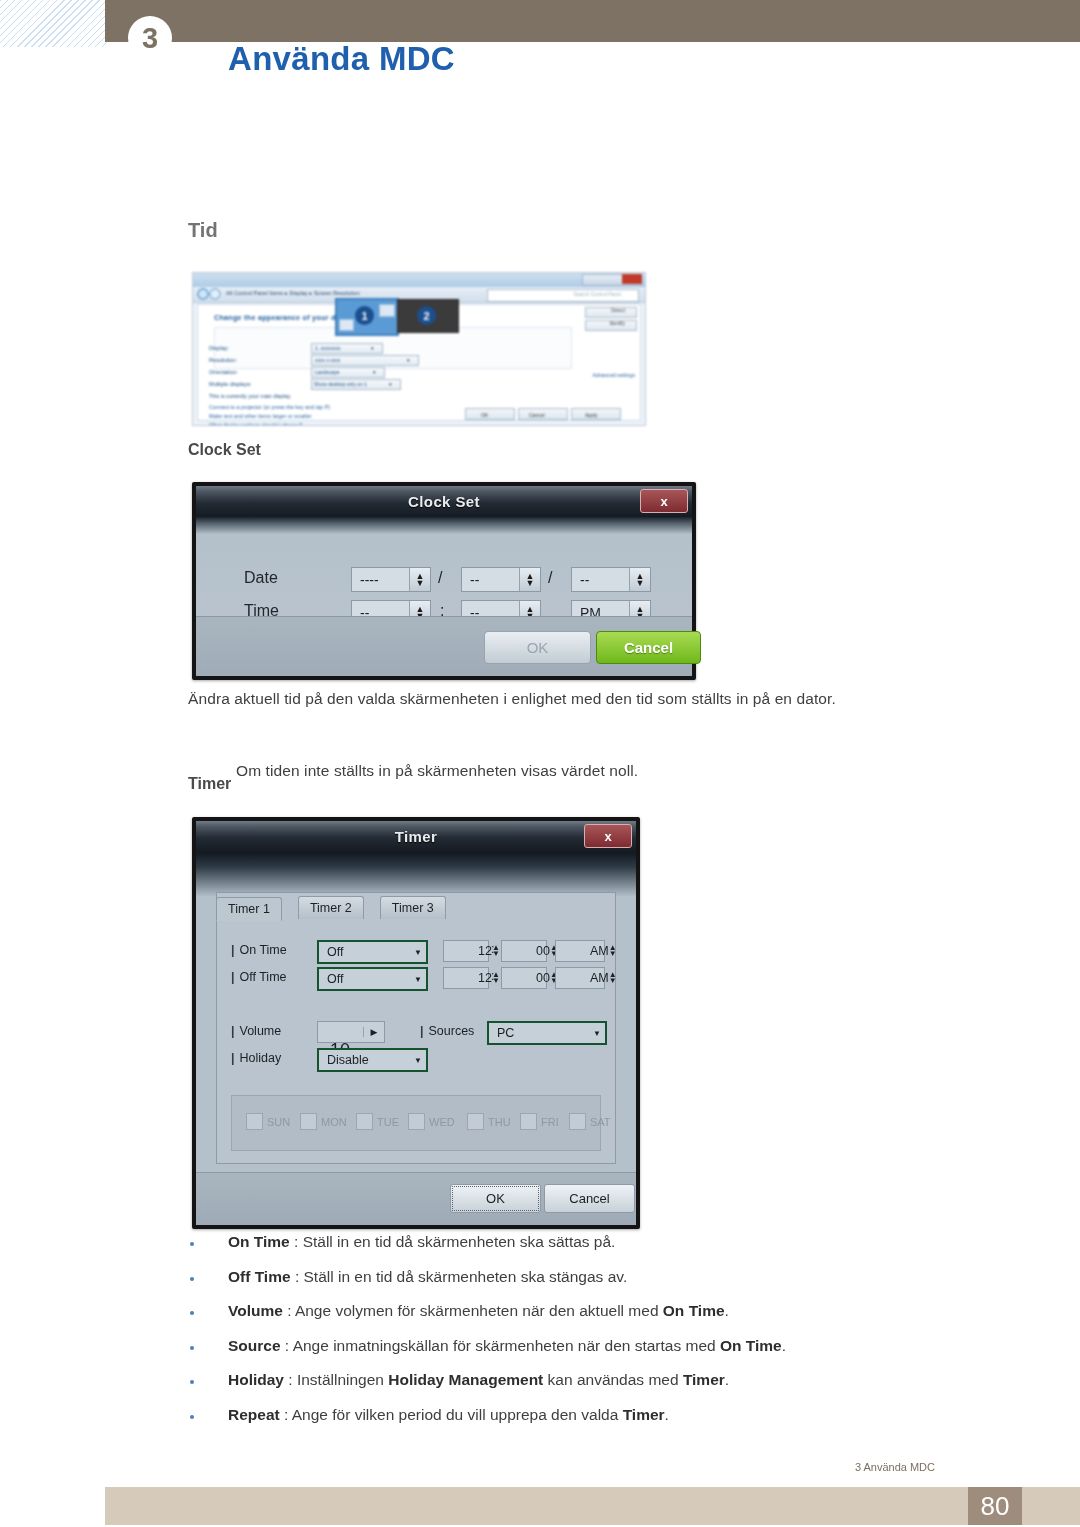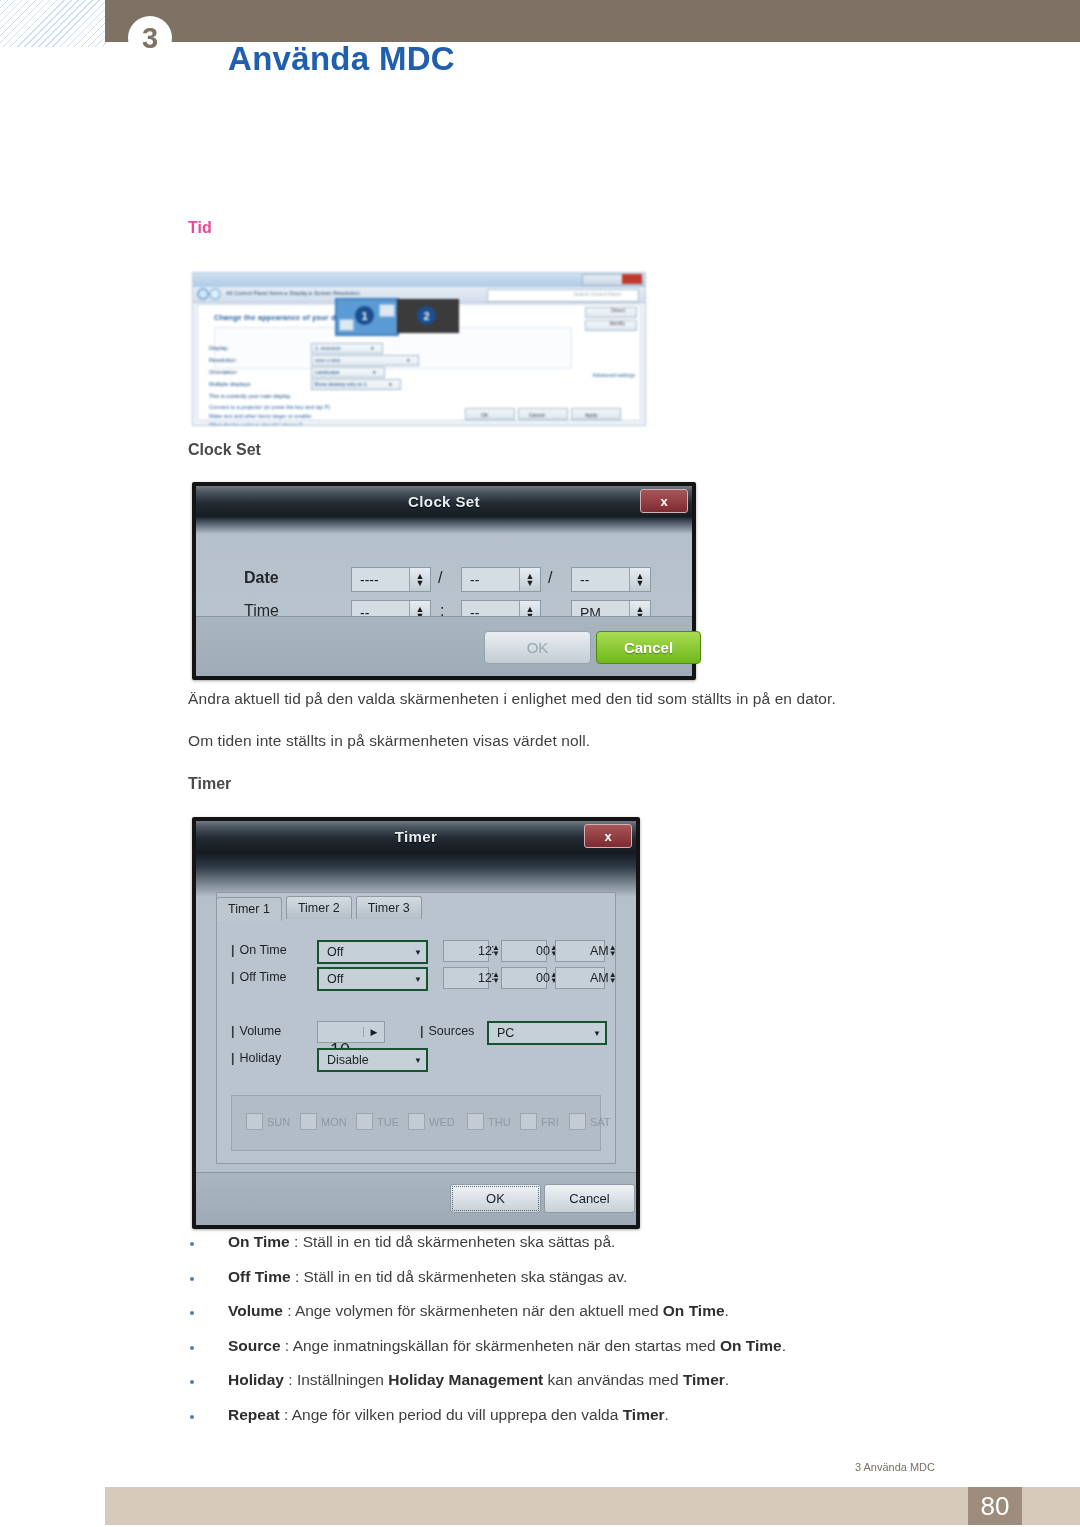--- a/index.html
+++ b/index.html
@@ -29,35 +29,35 @@
     letter-spacing:0;
   }
   .hdr-title{
     position:absolute;left:228px;top:40px;
     font-size:33px;font-weight:bold;color:#1f5fae;
     letter-spacing:.3px;white-space:nowrap;
   }
 
   .sec-title{
     position:absolute;left:188px;top:219px;
-    font-size:16px;font-weight:bold;color:#ec4899;
+    font-size:20px;font-weight:bold;color:#737373;
   }
 
   .sub-title{
     position:absolute;font-size:16px;font-weight:bold;color:#4a4a4a;
   }
   .sub-clock{left:188px;top:441px;}
   .sub-timer{left:188px;top:775px;}
 
   .para{
     position:absolute;left:188px;font-size:15.5px;color:#3f3f3f;
     letter-spacing:.1px;white-space:nowrap;
   }
   .para-1{top:690px;}
-  .para-2{top:732px;}
+  .para-2{top:762px;margin-left:48px;}
 
   
   .bullets{position:absolute;left:188px;top:1233px;width:860px;}
   .b-row{position:relative;height:34.5px;font-size:15.5px;color:#3f3f3f;white-space:nowrap;}
   .b-dot{
     position:absolute;left:2px;top:9px;width:4px;height:4px;border-radius:50%;
     background:#4a7fc1;
   }
   .b-text{position:absolute;left:40px;top:0;}
   .b-text b{font-weight:bold;color:#2e2e2e;}
@@ -147,21 +147,21 @@
     color:#fff;font-size:13px;font-weight:bold;
     display:flex;align-items:center;justify-content:center;
   }
   .mdc-body{position:relative;background:#b7c2cc;}
 
   
   #clockset{left:192px;top:482px;width:496px;height:190px;}
   .cs-body{height:123px;
     background:linear-gradient(180deg,#1b232b 0%,#52606c 5%,#b4c0ca 14%,#b9c4ce 100%);}
   .cs-lbl{position:absolute;font-size:16px;color:#23272b;}
-  .cs-row1{top:52px;font-weight:bold;}
+  .cs-row1{top:52px;}
   .cs-row2{top:85px;}
   .spin{
     position:absolute;height:23px;background:#d5dde4;border:1px solid #8c9aa6;
     display:flex;align-items:center;
   }
   .spin .val{flex:1;padding-left:8px;font-size:14px;color:#1e2226;}
   .spin .arrows{
     width:20px;height:100%;background:linear-gradient(#e7edf2,#c2ccd5);
     border-left:1px solid #96a3ae;display:flex;flex-direction:column;
     align-items:center;justify-content:center;line-height:7px;font-size:9px;color:#1a1a1a;
@@ -187,21 +187,21 @@
 
   
   #timer{left:192px;top:817px;width:440px;height:404px;}
   .tm-body{height:calc(100% - 31px);
     background:linear-gradient(180deg,#121820 0%,#2e3a45 4%,#b4c0ca 12%,#b4c0ca 100%);
     position:relative;}
   .tm-panel{
     position:absolute;left:20px;top:40px;right:20px;height:270px;
     background:#b9c4ce;border:1px solid #8e9aa5;
   }
-  .tabs{position:absolute;left:20px;top:44px;display:flex;gap:4px;z-index:5;}
+  .tabs{position:absolute;left:20px;top:44px;display:flex;gap:16px;z-index:5;}
   .tab{
     height:22px;padding:0 11px;font-size:12.5px;color:#1c2125;
     display:flex;align-items:center;
     border:1px solid #8e9aa5;border-bottom:none;border-radius:3px 3px 0 0;
     background:linear-gradient(#d5dce2,#b4bfc9);
   }
   .tab.active{background:#bcc7d0;border-bottom:1px solid #bcc7d0;position:relative;top:1px;}
   .fld-lbl{position:absolute;font-size:12.5px;color:#1b2025;}
   .fld-lbl::before{content:"|";color:#333b42;margin-right:5px;font-weight:bold;}
   .sel{

